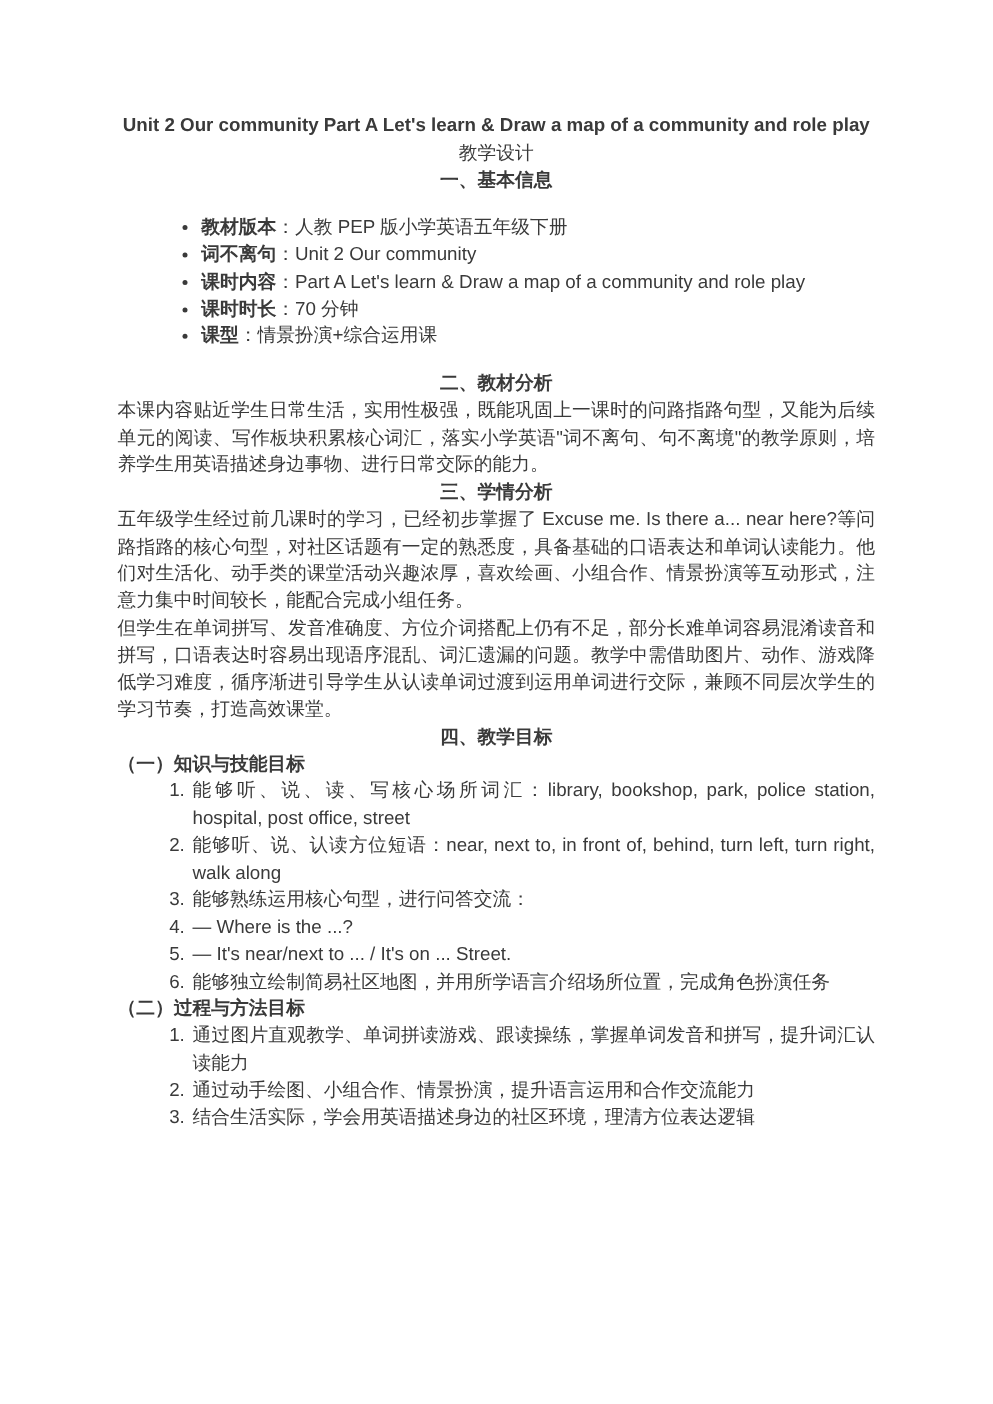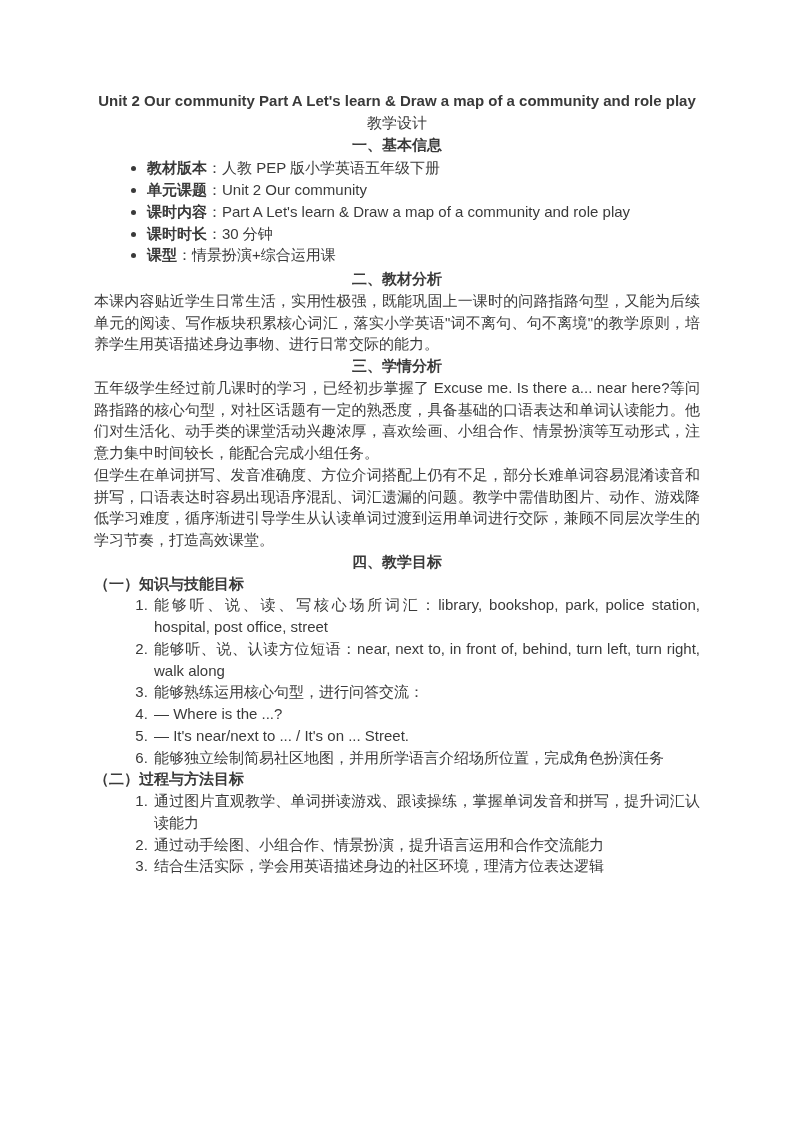--- a/index.html
+++ b/index.html
@@ -37,21 +37,21 @@
     font-weight: bold;
     margin: 0;
     font-size: 15px;
   }
   p.body-para {
     margin: 0;
     text-align: justify;
     overflow-wrap: break-word;
   }
   ul.bullet-list {
-    margin: 2px;
+    margin: 16px;
     padding-left: 51px;
     list-style-type: disc;
   }
   ul.bullet-list li {
     text-align: left;
   }
   ul.bullet-list li .blabel { font-weight: bold; }
   ol.num-list {
     margin: 0;
     padding-left: 58px;
@@ -66,23 +66,23 @@
 
 <div class="page">
 
   <p class="doc-title">Unit 2 Our community Part A Let's learn &amp; Draw a map of a community and role play</p>
   <p class="doc-subtitle">教学设计</p>
 
   <div>
     <p class="sec-heading">一、基本信息</p>
     <ul class="bullet-list">
       <li><span class="blabel">教材版本</span><span>：</span><span>人教 PEP 版小学英语五年级下册</span></li>
-      <li><span class="blabel">单元课题</span><span>：</span><span>Unit 2 Our community</span></li>
+      <li><span class="blabel">词不离句</span><span>：</span><span>Unit 2 Our community</span></li>
       <li><span class="blabel">课时内容</span><span>：</span><span>Part A Let's learn &amp; Draw a map of a community and role play</span></li>
-      <li><span class="blabel">课时时长</span><span>：</span><span>30 分钟</span></li>
+      <li><span class="blabel">课时时长</span><span>：</span><span>70 分钟</span></li>
       <li><span class="blabel">课型</span><span>：</span><span>情景扮演+综合运用课</span></li>
     </ul>
   </div>
 
   <div>
     <p class="sec-heading">二、教材分析</p>
     <p class="body-para">本课内容贴近学生日常生活，实用性极强，既能巩固上一课时的问路指路句型，又能为后续单元的阅读、写作板块积累核心词汇，落实小学英语"词不离句、句不离境"的教学原则，培养学生用英语描述身边事物、进行日常交际的能力。</p>
   </div>
 
   <div>

